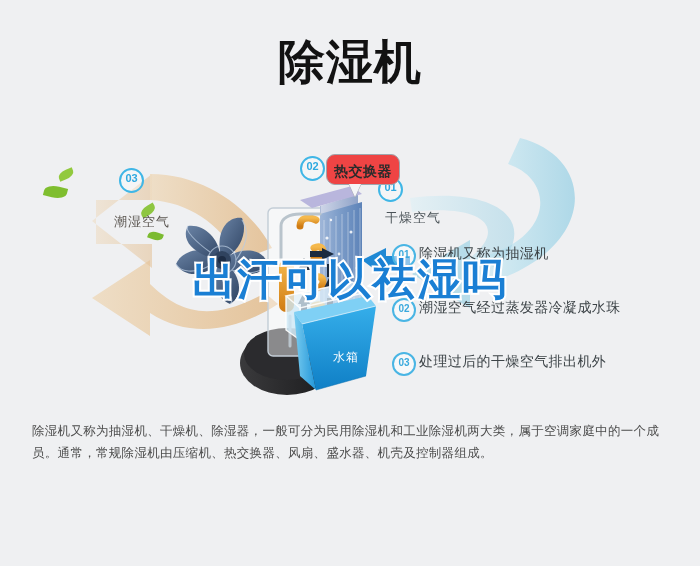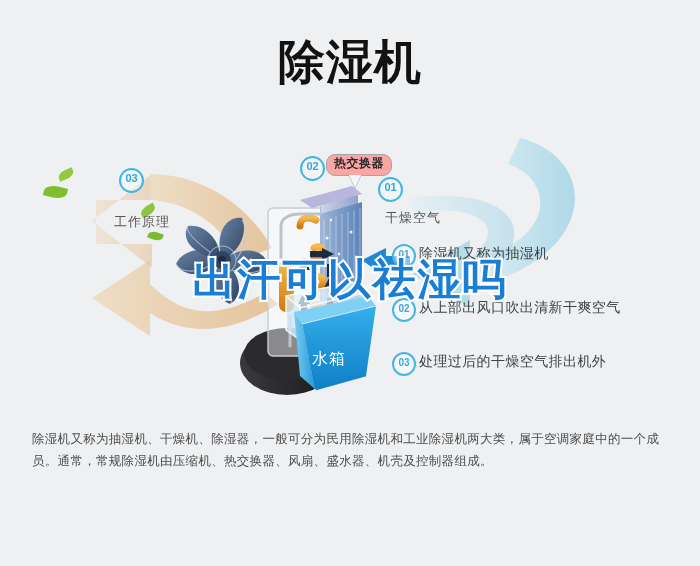--- a/index.html
+++ b/index.html
@@ -47,37 +47,37 @@
     background:rgba(255,255,255,.35);
     font-family:"Liberation Sans",sans-serif;
   }
   .dbadge.b03{left:119px;top:60px;}
   .dbadge.b02{left:300px;top:48px;}
   .dbadge.b01{left:378px;top:69px;}
 
   
   .callout{
     position:absolute;left:326px;top:46px;
-    padding:0 7px 3px;border:1.4px solid #9fa6ad;border-radius:9px;
-    background:#fca5a5;color:#2b2b2b;font-size:12px;font-weight:bold;
+    padding:8px 7px 3px;border:1.4px solid #9fa6ad;border-radius:9px;
+    background:#ef4444;color:#2b2b2b;font-size:14px;font-weight:bold;
     letter-spacing:.5px;white-space:nowrap;
   }
   .callout:after{
     content:"";position:absolute;left:22px;bottom:-13px;
     width:0;height:0;border-left:6px solid transparent;
     border-right:6px solid transparent;border-top:13px solid #f4f5f7;
     filter:drop-shadow(0 1px 0 #9fa6ad);
   }
 
   
   .dlabel{position:absolute;color:#4a4a4a;font-size:13px;letter-spacing:1px;
           font-family:"DejaVu Sans",sans-serif;}
   .dlabel.dry{left:114px;top:105px;color:#5a5550;}
   .dlabel.humid{left:385px;top:101px;color:#4b5358;}
-  .tanklabel{position:absolute;left:312px;top:241px;color:#ffffff;font-size:16px;
+  .tanklabel{position:absolute;left:333px;top:241px;color:#ffffff;font-size:12px;
              letter-spacing:1px;font-family:"DejaVu Sans",sans-serif;}
 
   
   .rlist{position:absolute;left:392px;top:136px;width:300px;}
   .ritem{position:relative;height:36px;margin-bottom:18px;}
   .rbadge{
     position:absolute;left:0;top:0;width:20px;height:20px;border-radius:50%;
     border:2px solid #49b5e4;color:#3aa9dd;font-size:10px;font-weight:bold;
     line-height:17px;text-align:center;background:rgba(255,255,255,.5);
     font-family:"Liberation Sans",sans-serif;
@@ -90,21 +90,21 @@
     position:absolute;left:0;top:258px;width:700px;text-align:center;
     font-size:43px;font-weight:bold;color:#1a7fd4;letter-spacing:2px;
     line-height:1;font-family:"DejaVu Sans","Liberation Sans",sans-serif;
     -webkit-text-stroke:4px #ffffff;paint-order:stroke fill;
     text-shadow:0 0 2px #ffffff;
   }
 
   
   .para-wrap{position:absolute;left:32px;top:416px;width:640px;}
   .para{font-size:12.5px;color:#4c4c4c;line-height:22px;letter-spacing:.3px;
-        font-family:"DejaVu Sans",sans-serif;margin:12px 0 14px 0;}
+        font-family:"DejaVu Sans",sans-serif;margin:4px 0 14px 0;}
 </style>
 </head>
 <body>
 
 <div id="root">
 
   <div class="title-bar">
     <span class="title-a">除湿机</span>
   </div>
 
@@ -259,32 +259,32 @@
     <div class="leaf l2"></div>
     <div class="leaf l3"></div>
     <div class="leaf l4"></div>
 
     <div class="dbadge b03">03</div>
     <div class="dbadge b02">02</div>
     <div class="dbadge b01">01</div>
 
     <div class="callout">热交换器</div>
 
-    <div class="dlabel dry">工作原理</div>
+    <div class="dlabel dry">潮湿空气</div>
     <div class="dlabel humid">干燥空气</div>
     <div class="tanklabel">水箱</div>
 
     <div class="rlist">
       <div class="ritem">
         <div class="rbadge">01</div>
         <div class="rtext">除湿机又称为抽湿机</div>
       </div>
       <div class="ritem">
         <div class="rbadge">02</div>
-        <div class="rtext">从上部出风口吹出清新干爽空气</div>
+        <div class="rtext">潮湿空气经过蒸发器冷凝成水珠</div>
       </div>
       <div class="ritem">
         <div class="rbadge">03</div>
         <div class="rtext">处理过后的干燥空气排出机外</div>
       </div>
     </div>
   </div>
 
   <div class="overlay">出汗可以祛湿吗</div>
 

